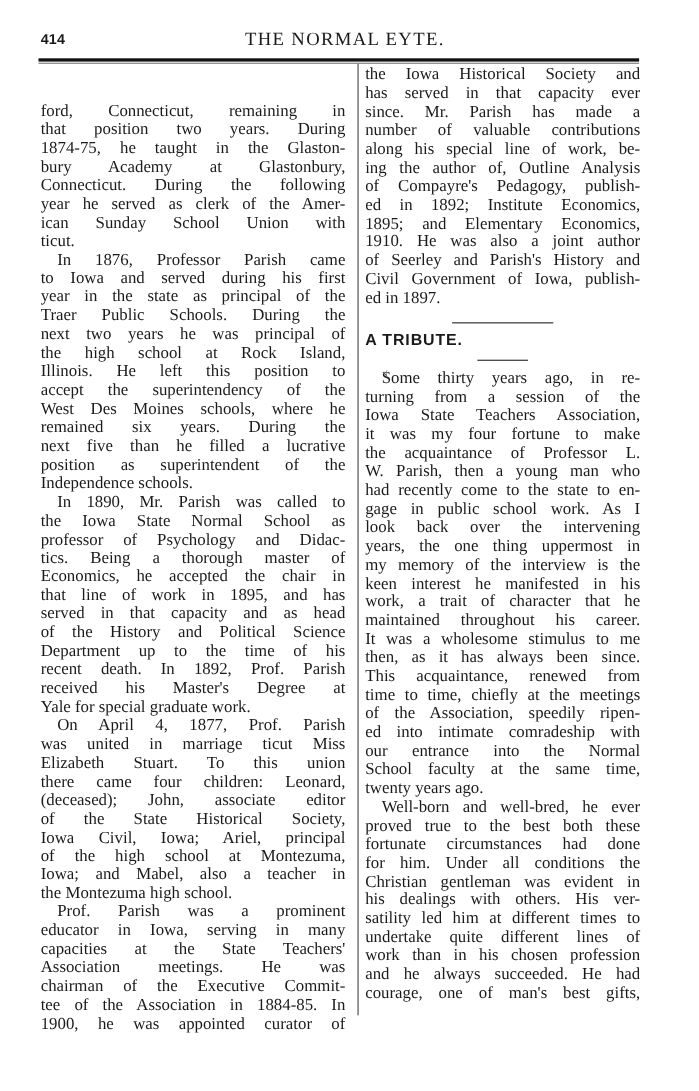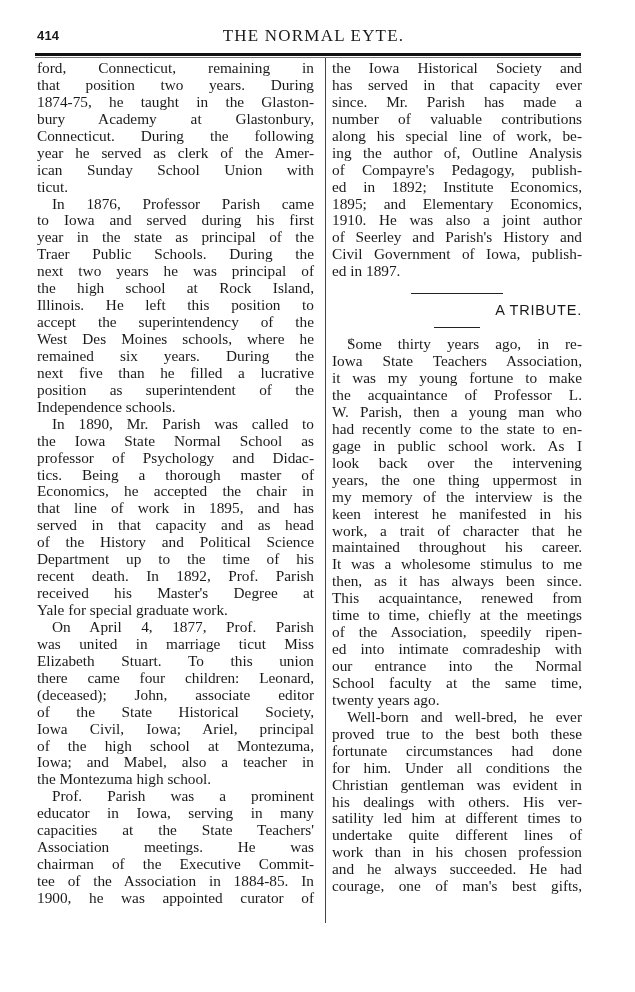--- a/index.html
+++ b/index.html
@@ -65,21 +65,21 @@
       width: 1px;
       height: 865px;
       background: #444;
     }
     .column {
       position: absolute;
       top: 60px;
       font-size: 15.3px;
       line-height: 16.95px;
     }
-    .col-left { left: 37px; width: 277px; }
+    .col-left { left: 37px; width: 277px; margin-top: 33px; }
     .col-right { left: 332px; width: 250px; }
     .line {
       display: block;
       white-space: nowrap;
       text-align: justify;
       text-align-last: justify;
       height: 16.95px;
       overflow: visible;
     }
     .line.last {
@@ -89,23 +89,23 @@
       padding-left: 15px;
     }
     .section-rule {
       display: block;
       height: 1px;
       background: #222;
       margin: 0 auto;
     }
     .section-title {
       display: block;
-      text-align: right;
+      text-align: left;
       font-family: "Liberation Sans", "DejaVu Sans", sans-serif;
-      font-weight: normal;
+      font-weight: bold;
       font-size: 14.5px;
       letter-spacing: 0.8px;
       height: 22px;
       line-height: 22px;
     }
     .pencil-mark {
       position: absolute;
       left: 348px;
       top: 334px;
       font-size: 10px;
@@ -196,22 +196,23 @@
     </div>
   <div style="height:13px"></div>
   <span class="section-rule" style="width:92px"></span>
   <div style="height:5px"></div>
   <span class="section-title">A TRIBUTE.</span>
   <div style="height:6px"></div>
   <span class="section-rule" style="width:46px"></span>
   <div style="height:8px"></div>
   <div id="col-right-after">
       <span class="line indent">Some thirty years ago, in re-</span>
+      <span class="line">turning from a session of the</span>
       <span class="line">Iowa State Teachers Association,</span>
-      <span class="line">it was my young fortune to make</span>
+      <span class="line">it was my four fortune to make</span>
       <span class="line">the acquaintance of Professor L.</span>
       <span class="line">W. Parish, then a young man who</span>
       <span class="line">had recently come to the state to en-</span>
       <span class="line">gage in public school work. As I</span>
       <span class="line">look back over the intervening</span>
       <span class="line">years, the one thing uppermost in</span>
       <span class="line">my memory of the interview is the</span>
       <span class="line">keen interest he manifested in his</span>
       <span class="line">work, a trait of character that he</span>
       <span class="line">maintained throughout his career.</span>

